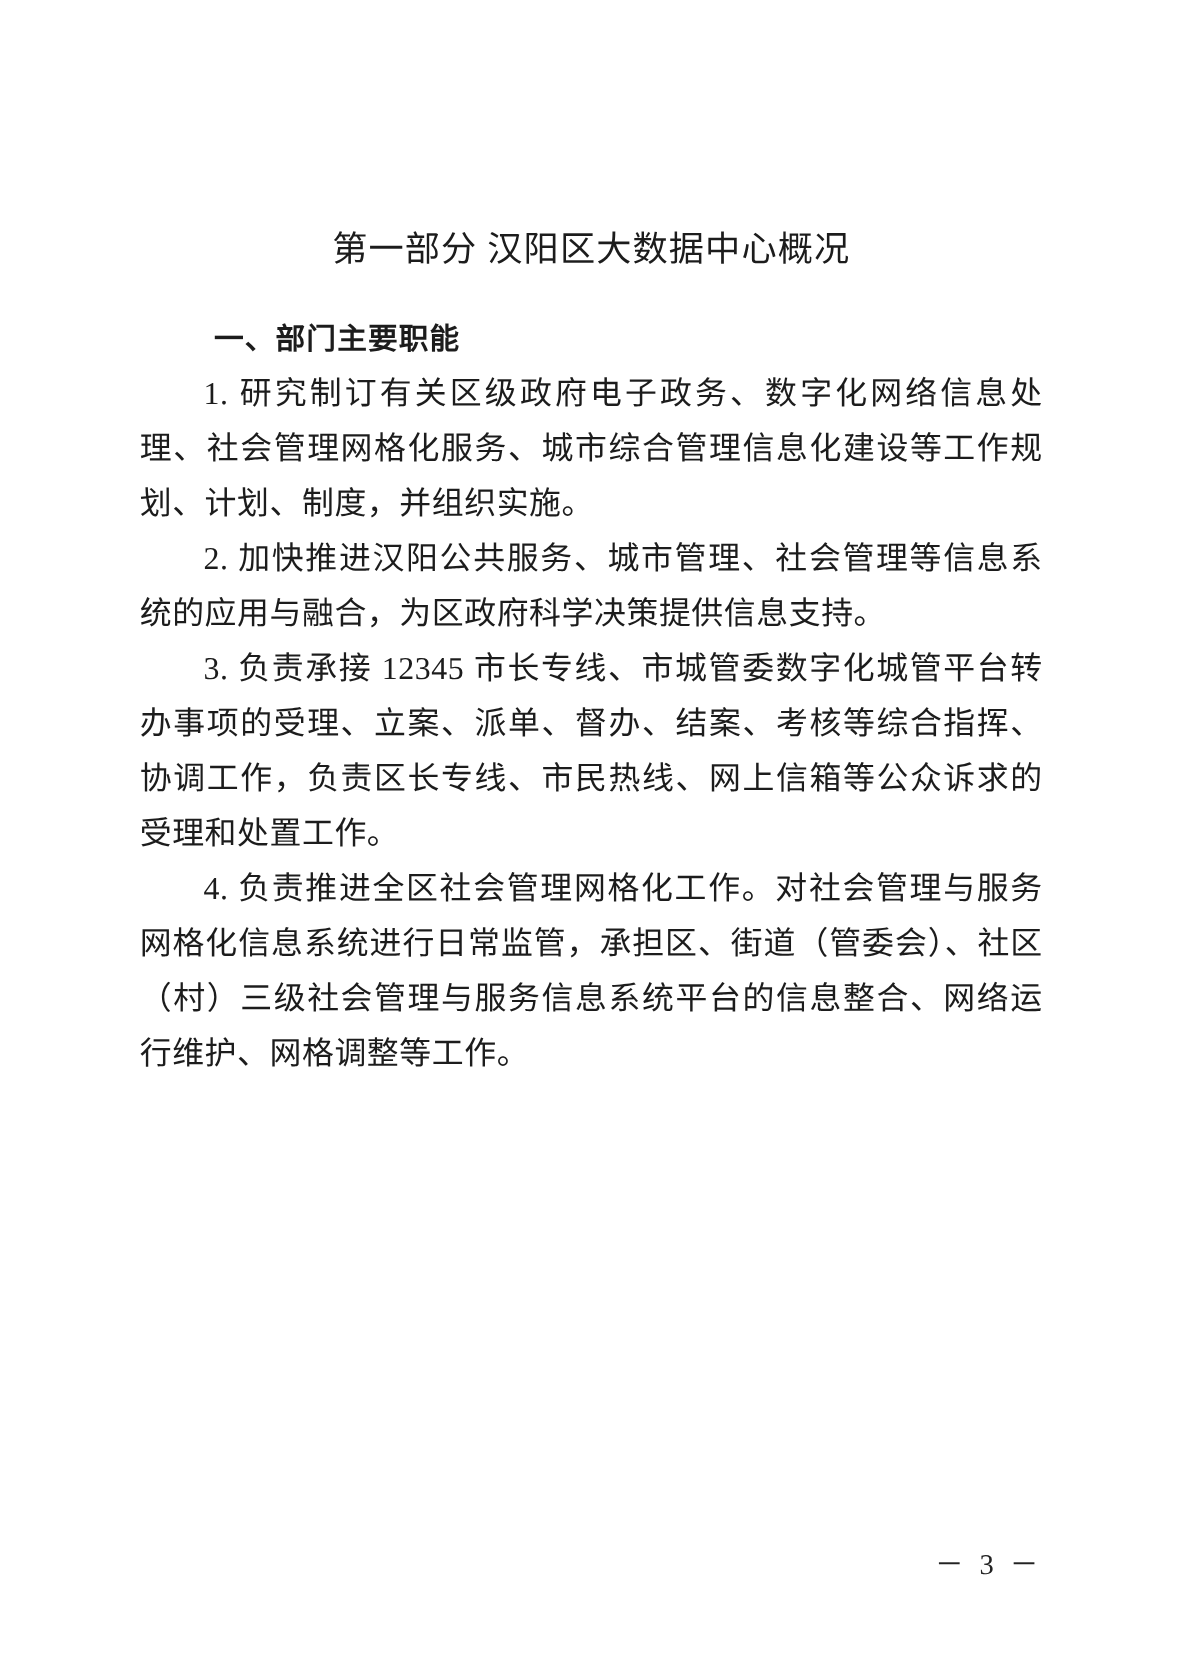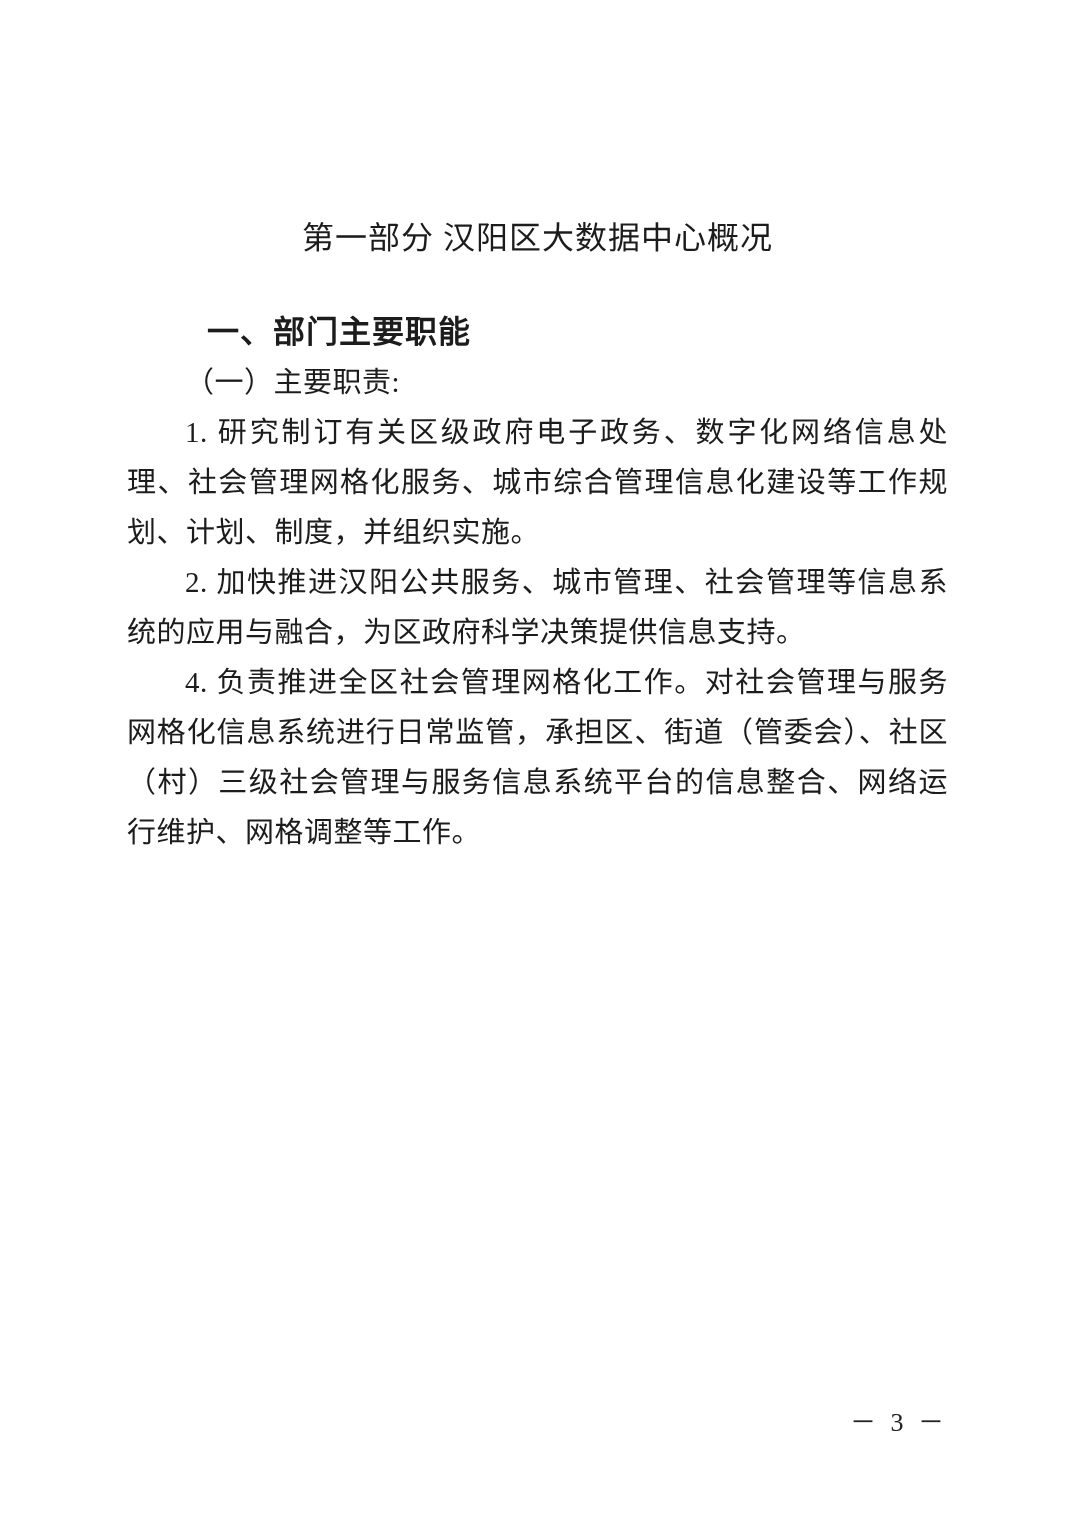--- a/index.html
+++ b/index.html
@@ -15,37 +15,37 @@
     height: 1520px;
     margin: 0 auto;
     background: #ffffff;
     color: #1c1c1c;
     overflow: hidden;
   }
 
   .text-block {
     position: absolute;
     left: 127px;
-    top: 16px;
+    top: 4px;
     width: 821px;
   }
 
   .doc-title {
     margin-top: 203px;
     text-align: center;
     font-size: 32px;
     line-height: 38px;
     font-weight: 500;
     letter-spacing: 1px;
     white-space: nowrap;
   }
 
   .section-heading {
-    margin-top: 50px;
-    font-size: 32px;
+    margin-top: 38px;
+    font-size: 27px;
     line-height: 50px;
     font-weight: 600;
     text-indent: 2.5em;
     letter-spacing: 1px;
   }
 
   .body-paragraphs {
     margin-top: 0;
   }
 
@@ -72,23 +72,23 @@
 
 <div class="page">
 
   <div class="text-block">
 
     <h1 class="doc-title">第一部分  汉阳区大数据中心概况</h1>
 
     <h2 class="section-heading">一、部门主要职能</h2>
 
     <div class="body-paragraphs">
-        <p class="para">（一）主要职责:</p>
         <p class="para">1. 研究制订有关区级政府电子政务、数字化网络信息处理、社会管理网格化服务、城市综合管理信息化建设等工作规划、计划、制度，并组织实施。</p>
         <p class="para">2. 加快推进汉阳公共服务、城市管理、社会管理等信息系统的应用与融合，为区政府科学决策提供信息支持。</p>
+        <p class="para">3. 负责承接 12345 市长专线、市城管委数字化城管平台转办事项的受理、立案、派单、督办、结案、考核等综合指挥、协调工作，负责区长专线、市民热线、网上信箱等公众诉求的受理和处置工作。</p>
         <p class="para">4. 负责推进全区社会管理网格化工作。对社会管理与服务网格化信息系统进行日常监管，承担区、街道（管委会）、社区（村）三级社会管理与服务信息系统平台的信息整合、网络运行维护、网格调整等工作。</p>
       </div>
 
   </div>
 
   <div class="page-number">－ 3 －</div>
 
 </div>
 
 </body></html>

